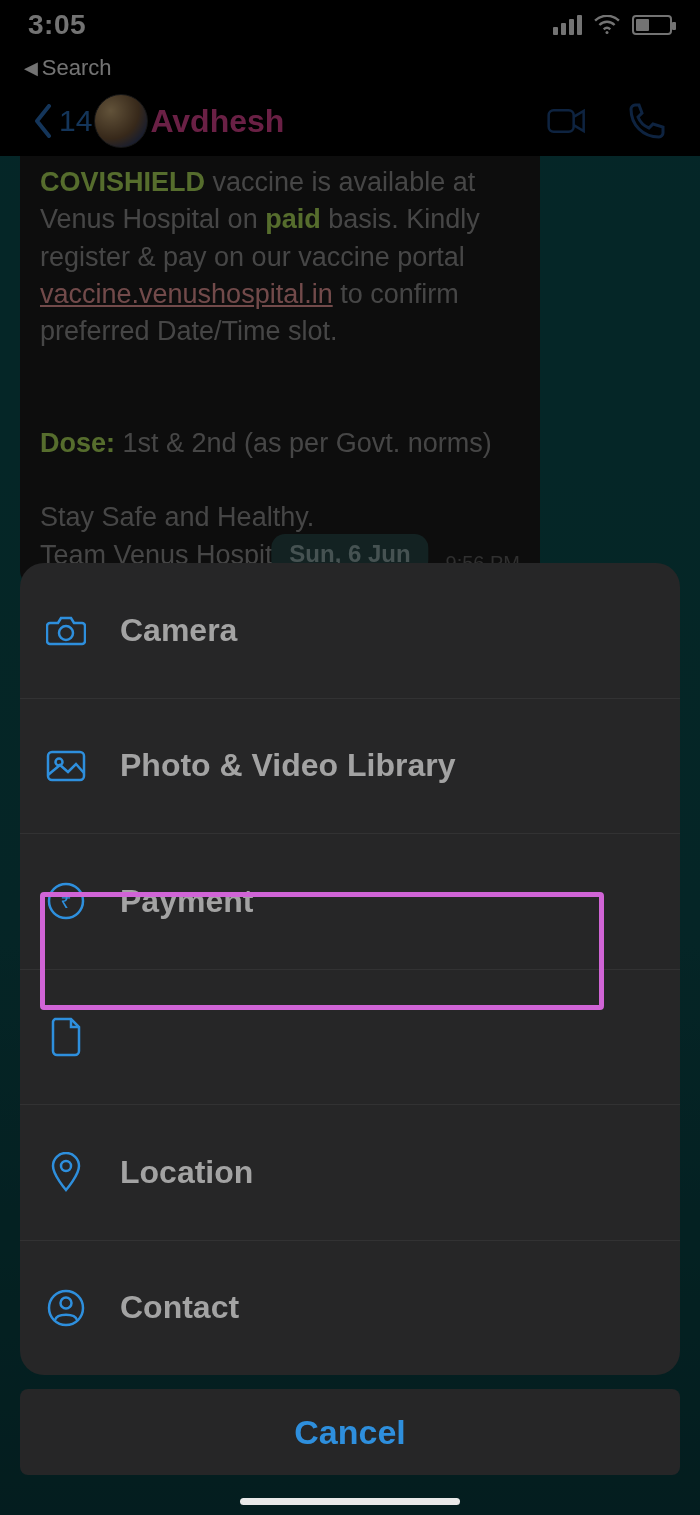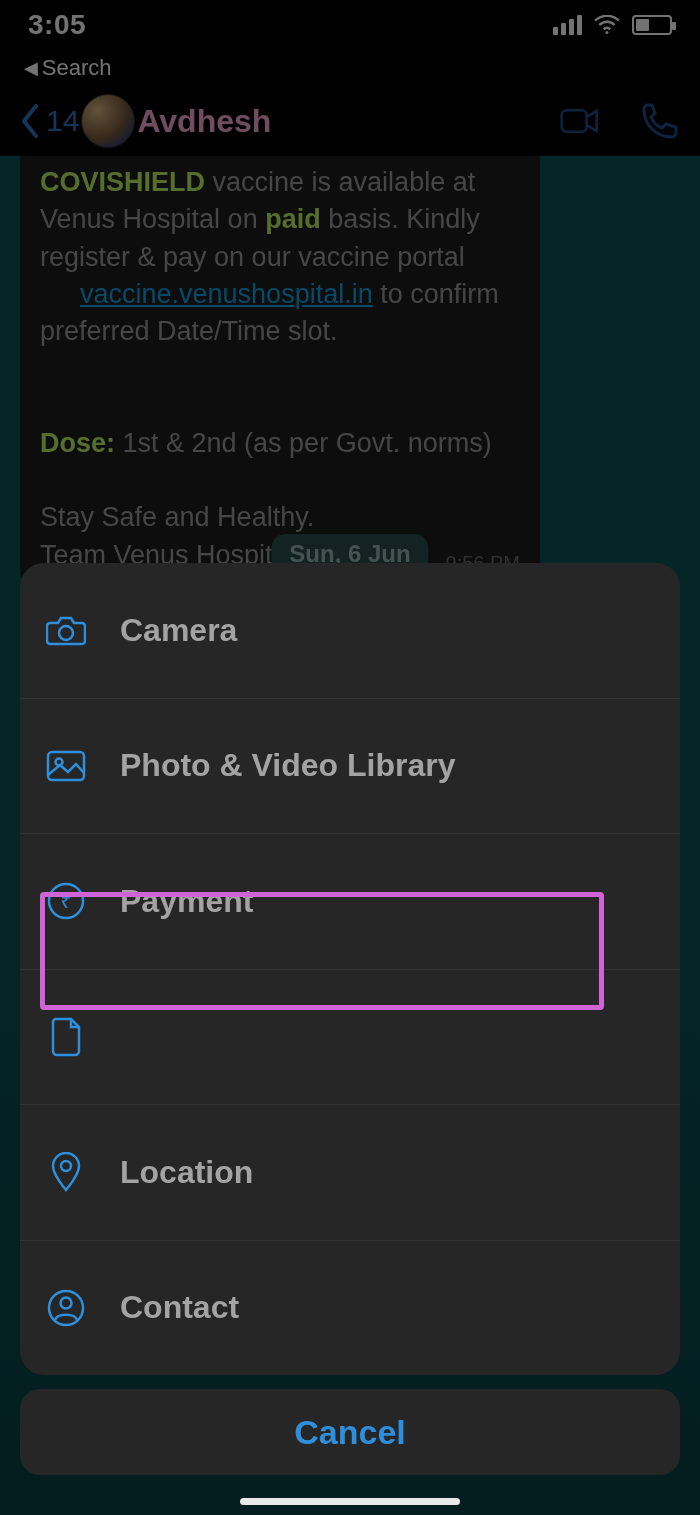--- a/index.html
+++ b/index.html
@@ -5,52 +5,52 @@
   * { margin: 0; padding: 0; box-sizing: border-box; font-family: -apple-system, BlinkMacSystemFont, "Segoe UI", Helvetica, Arial, sans-serif; -webkit-font-smoothing: antialiased; }
   html, body { width: 700px; height: 1515px; overflow: hidden; background: #0b4a4a; }
   .screen { position: relative; width: 700px; height: 1515px; background: linear-gradient(180deg, #0d5659 0%, #0c5355 60%, #0a4245 100%); }
   
   .status-bar { position: absolute; top:0; left:0; right:0; height:50px; background:#000; color:#fff; display:flex; align-items:center; justify-content:space-between; padding:0 28px; font-size:28px; font-weight:600; letter-spacing:0.5px; }
   .status-left { display:flex; align-items:center; gap:8px; }
   .status-right { display:flex; align-items:center; gap:12px; }
   .back-search { position:absolute; top:50px; left:0; right:0; height:36px; background:#000; display:flex; align-items:center; padding-left:24px; color:#fff; font-size:22px; gap:4px; }
   .back-search .tri { font-size:18px; }
   
-  .chat-header { position:absolute; top:86px; left:0; right:0; height:70px; background:#000; display:flex; align-items:center; padding:0 20px; gap:2px; }
+  .chat-header { position:absolute; top:86px; left:0; right:0; height:70px; background:#000; display:flex; align-items:center; padding:0 33px; gap:2px; }
   .chat-back { color:#2e77c7; font-size:36px; display:flex; align-items:center; gap:6px; }
   .chat-back .num { font-size:30px; font-weight:400; }
   .avatar { width:54px; height:54px; border-radius:50%; background: radial-gradient(circle at 30% 30%, #d9b780, #7a5a3a 55%, #33406a 80%); border:1px solid #333; }
-  .chat-name { color:#f9a8d4; font-size:32px; font-weight:600; flex:1; }
+  .chat-name { color:#ec4899; font-size:32px; font-weight:600; flex:1; }
   .head-icons { display:flex; gap:40px; align-items:center; }
   .head-icons svg { width:40px; height:40px; }
   
   .chat-body { position:absolute; top:156px; left:0; right:0; bottom:0; padding: 0; }
   .bubble { position:absolute; left:20px; top:0; width:520px; background:#1d1d1d; border-radius:0 0 18px 18px; padding:8px 20px 14px 20px; color:#9c9c9c; font-size:27px; line-height:1.38; }
   .bubble b { color:#bef264; font-weight:700; }
-  .bubble .link { color:#0ea5e9; text-decoration:underline;margin-left:40px; }
+  .bubble .link { color:#fca5a5; text-decoration:underline; }
   .bubble .time { position:absolute; right:20px; bottom:10px; font-size:20px; color:#6a6a6a; }
   .date-pill { position:absolute; top:378px; left:50%; transform:translateX(-50%); background:#2a4d4d; color:#9bb7b7; padding:6px 18px; border-radius:14px; font-size:24px; font-weight:600; }
   .img-bubble { position:absolute; top:436px; right:20px; width:548px; height:132px; background:#0d6a6a; border:1.5px solid #1a8a8a; border-radius:20px; padding:8px; }
   .img-inner { width:100%; height:100%; background:#d6d6d6; border-radius:14px; display:flex; align-items:center; justify-content:space-around; filter:blur(3px); opacity:0.85; }
   .blob { width:80px; height:40px; border-radius:6px; }
   .blob.a{ background:linear-gradient(90deg,#d83030,#3040c0); }
   .blob.b{ background:#777; width:40px; height:60px; }
   .blob.c{ background:#222; }
   .peek-msg { position:absolute; top:1146px; left:50%; transform:translateX(-50%); color:#5f8f90; font-size:28px; white-space:nowrap; }
   .peek-msg .emoji { font-size:26px; }
   
   .overlay { position:absolute; inset:0; background:rgba(0,0,0,0.55); }
   
   .sheet { position:absolute; left:20px; right:20px; top:563px; bottom:140px; background:#262627; border-radius:24px; overflow:hidden; display:flex; flex-direction:column; }
   .sheet-item { flex:1; display:flex; align-items:center; padding:0 26px; gap:34px; border-bottom:1px solid rgba(255,255,255,0.06); position:relative; }
   .sheet-item:last-child { border-bottom:none; }
   .sheet-item .lbl { color:#a3a3a3; font-size:32px; font-weight:700; }
   .sheet-item svg { width:40px; height:40px; flex-shrink:0; }
   .highlight-box { position:absolute; border:5px solid #d064d6; border-radius:4px; pointer-events:none; }
-  .cancel-btn { position:absolute; left:20px; right:20px; bottom:40px; height:86px; background:#262627; border-radius:20px; display:flex; align-items:center; justify-content:center; color:#2e8fdd; font-size:34px; font-weight:600; }
+  .cancel-btn { position:absolute; left:20px; right:20px; bottom:40px; height:86px; background:#262627; border-radius:8px; display:flex; align-items:center; justify-content:center; color:#2e8fdd; font-size:34px; font-weight:600; }
   
   .home-ind { position:absolute; bottom:10px; left:50%; transform:translateX(-50%); width:220px; height:7px; background:#e9e9e9; border-radius:4px; }
   
   .sig-bars { display:flex; align-items:flex-end; gap:3px; height:20px; }
   .sig-bars span { width:5px; background:#fff; border-radius:1px; }
   .sig-bars span:nth-child(1){height:8px;} .sig-bars span:nth-child(2){height:12px;} .sig-bars span:nth-child(3){height:16px;} .sig-bars span:nth-child(4){height:20px;}
   .wifi { width:26px; height:20px; }
   .batt { width:40px; height:20px; border:2px solid #fff; border-radius:4px; position:relative; }
   .batt::after{ content:""; position:absolute; right:-6px; top:5px; width:4px; height:8px; background:#fff; border-radius:1px;}
   .batt .fill{ position:absolute; left:2px; top:2px; bottom:2px; width:35%; background:#fff; border-radius:1px;}

